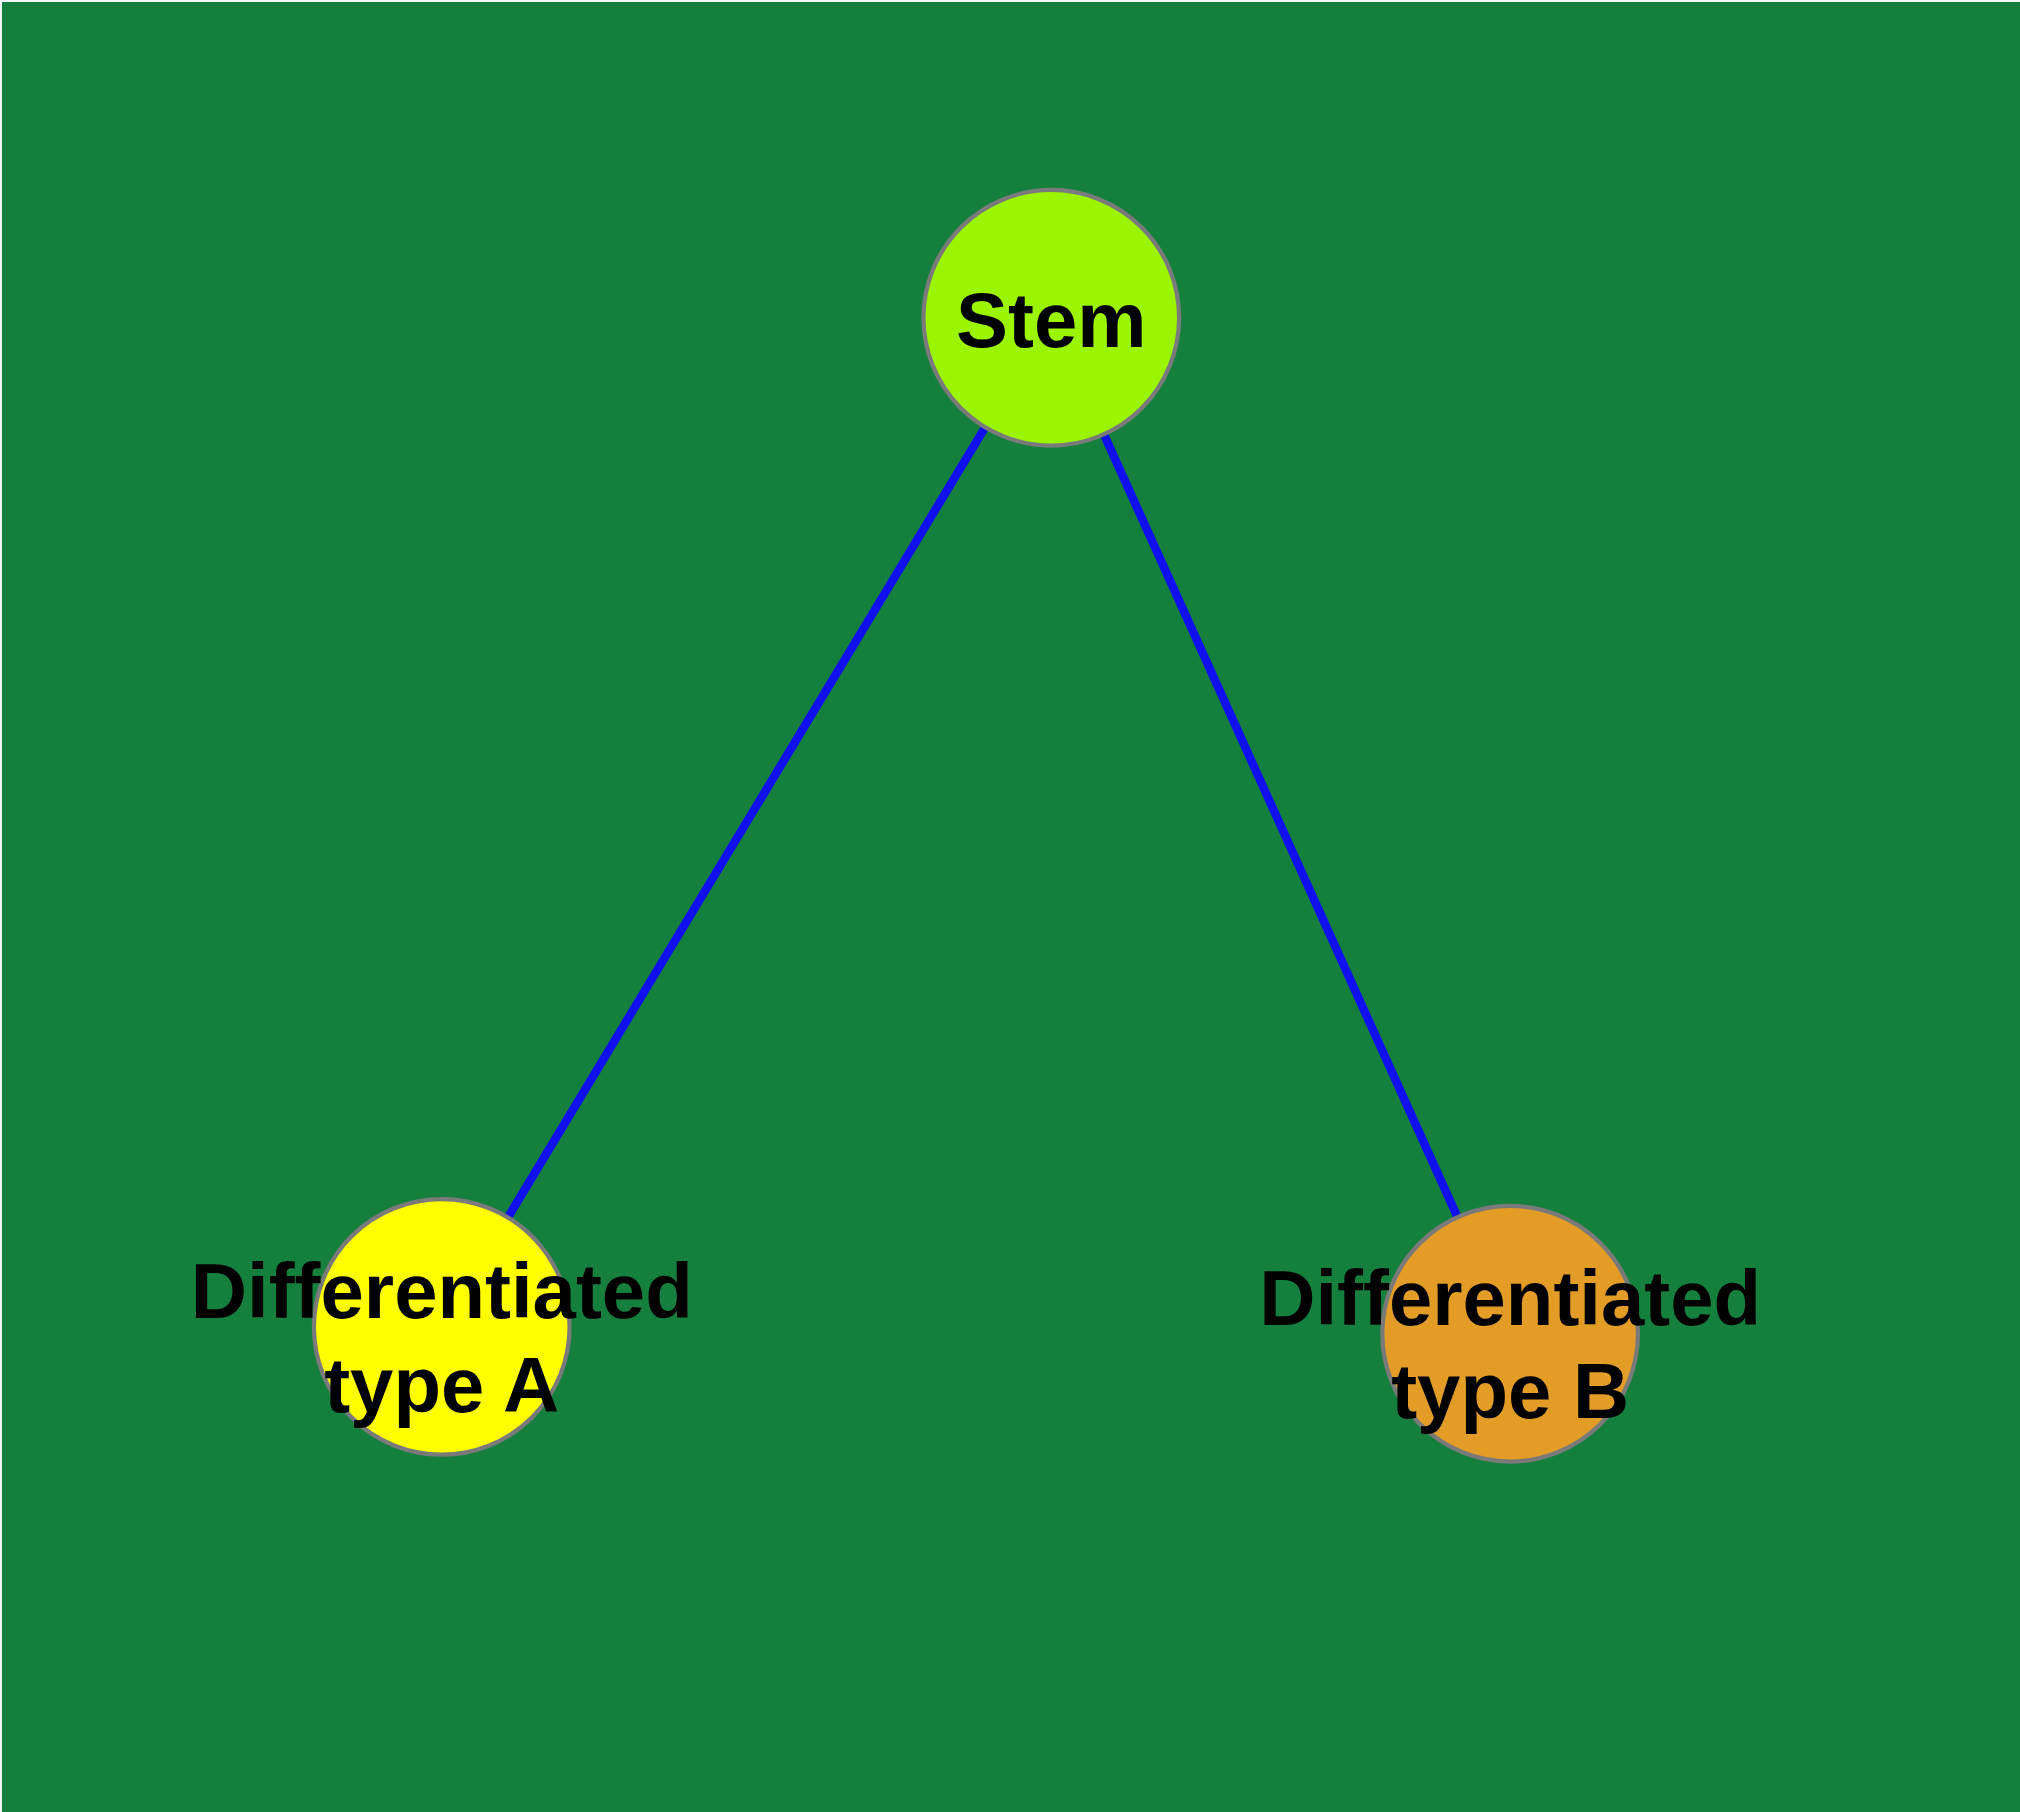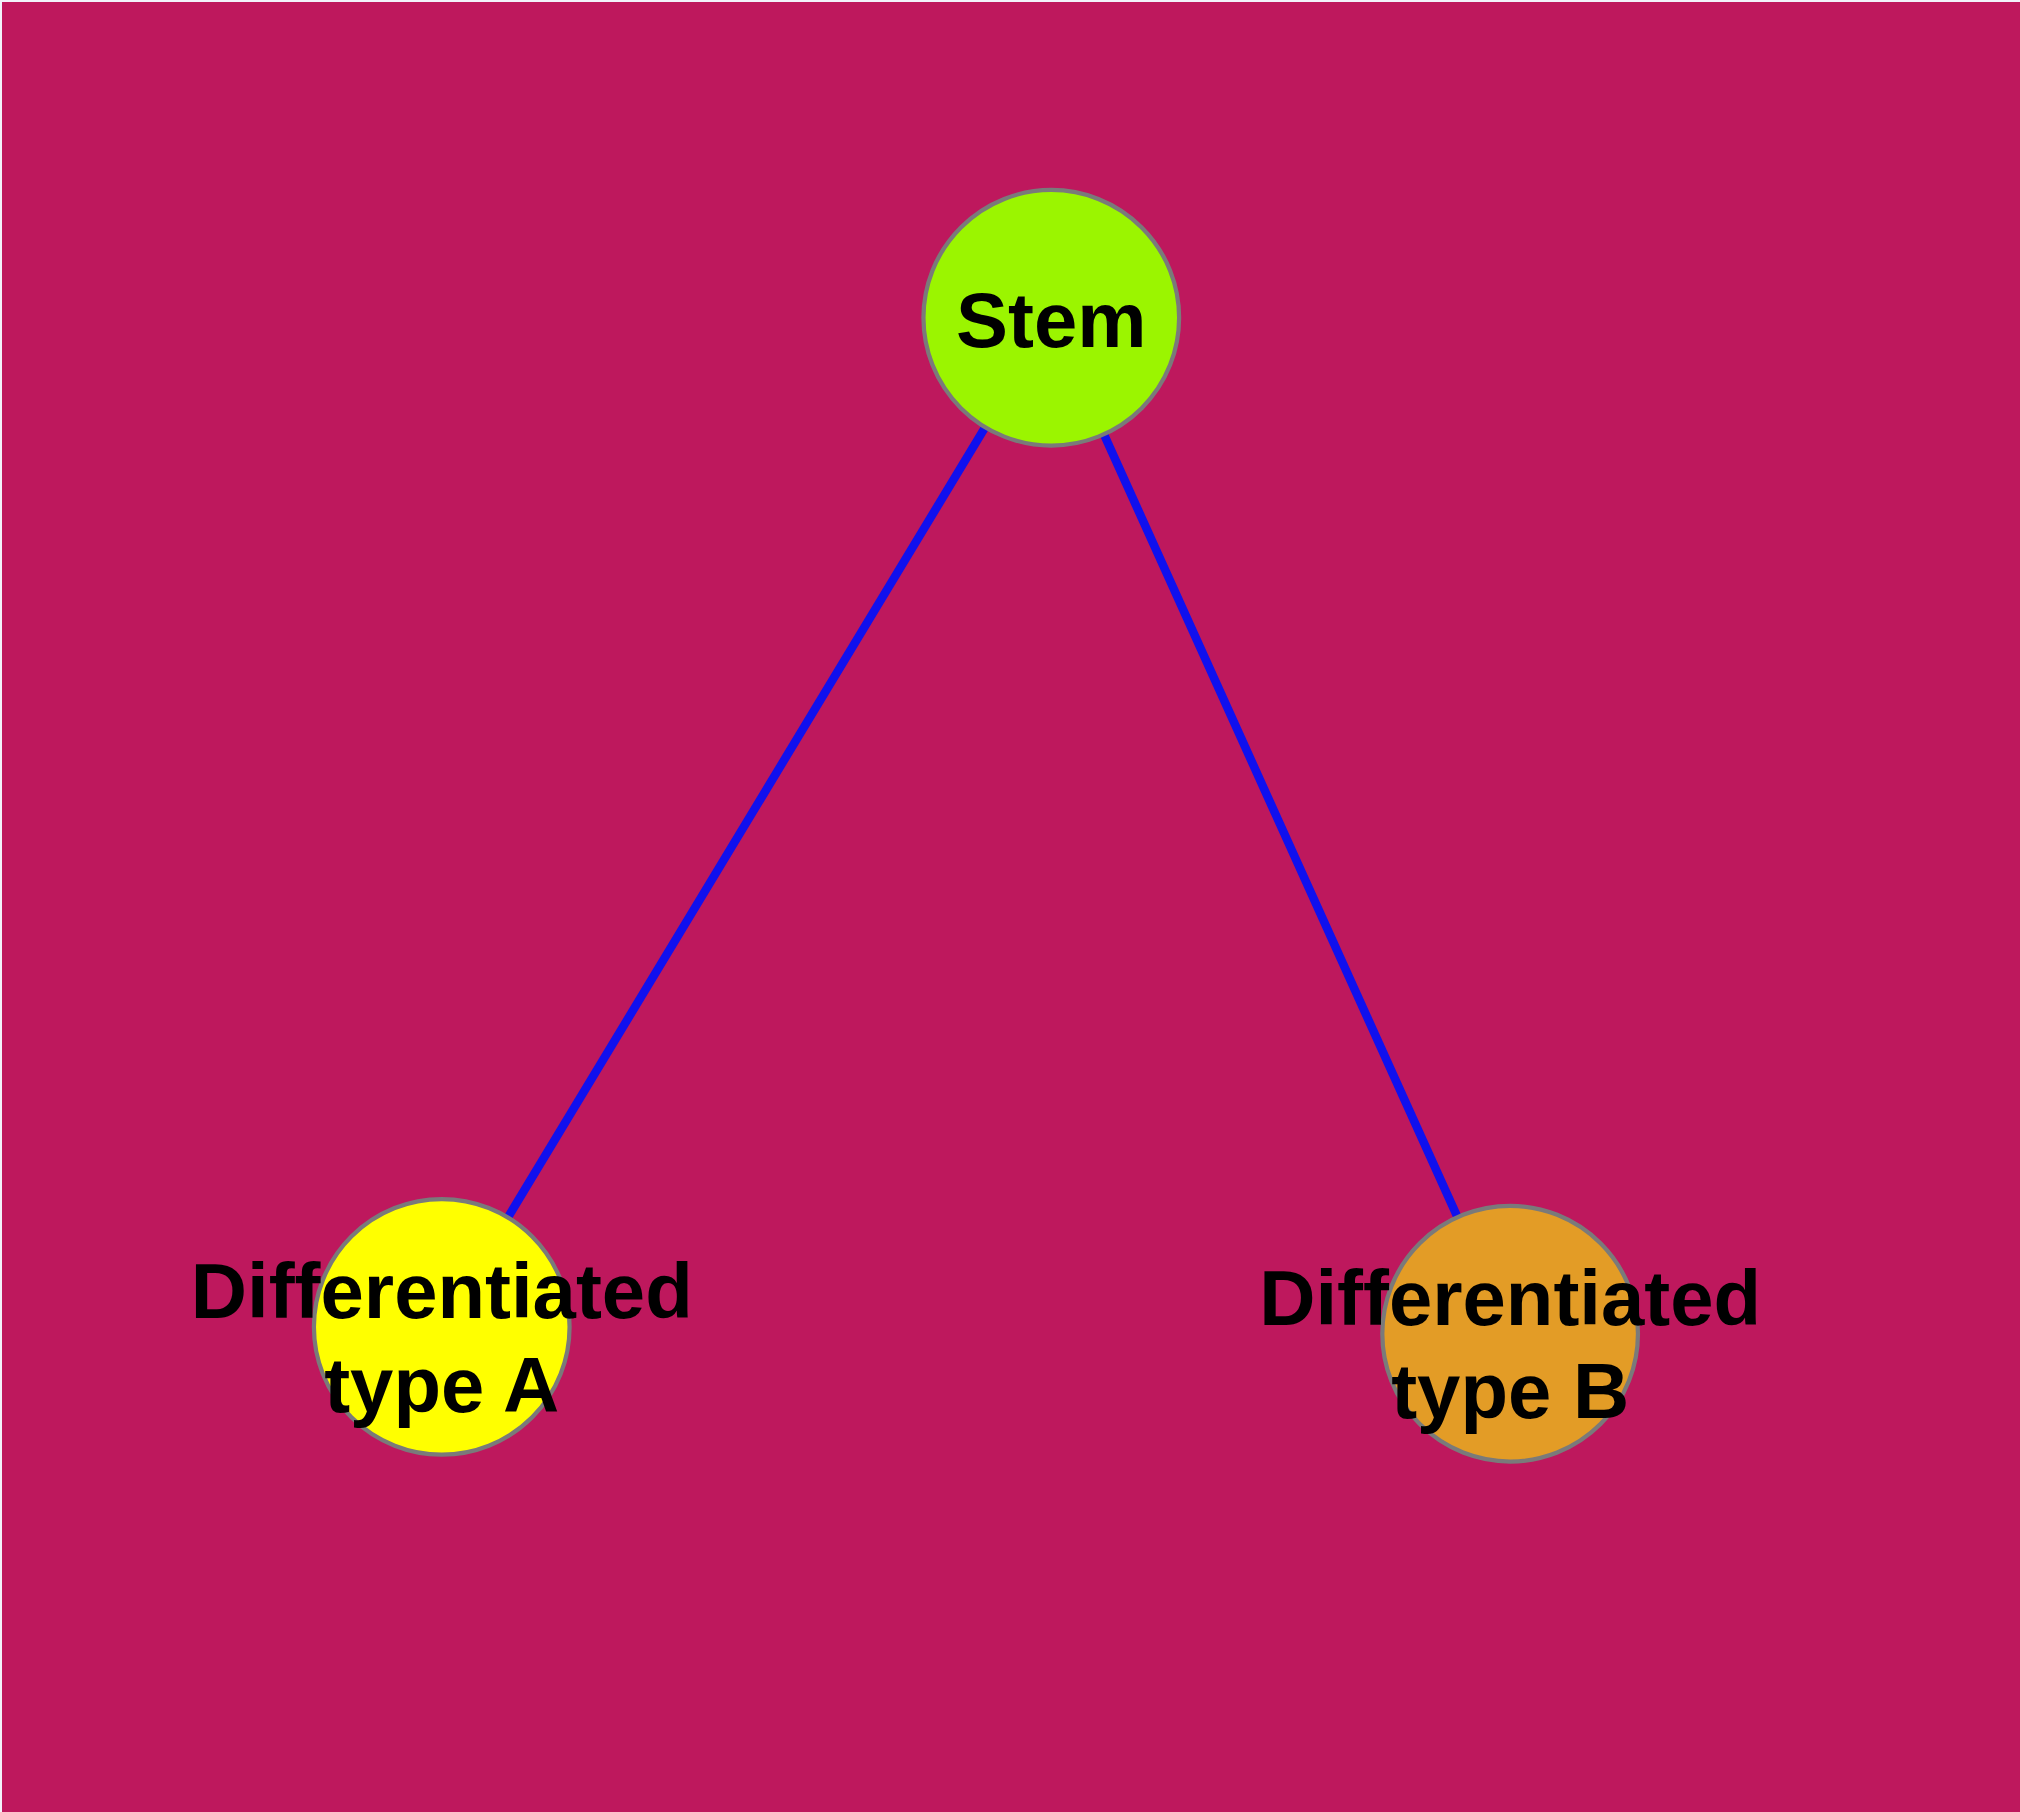--- a/index.html
+++ b/index.html
@@ -8,21 +8,21 @@
     background: #ffffff;
     font-family: "Liberation Sans", sans-serif;
   }
   .canvas {
     position: relative;
     width: 2021px;
     height: 1812px;
     box-sizing: border-box;
     border-top: 2.5px solid #f2f2fa;
     border-left: 2.5px solid #f2f2fa;
-    background: #be185d;
+    background: #15803d;
     overflow: hidden;
   }
   svg {
     display: block;
     width: 100%;
     height: 100%;
   }
   .node-label {
     font-family: "Liberation Sans", sans-serif;
     font-weight: bold;

